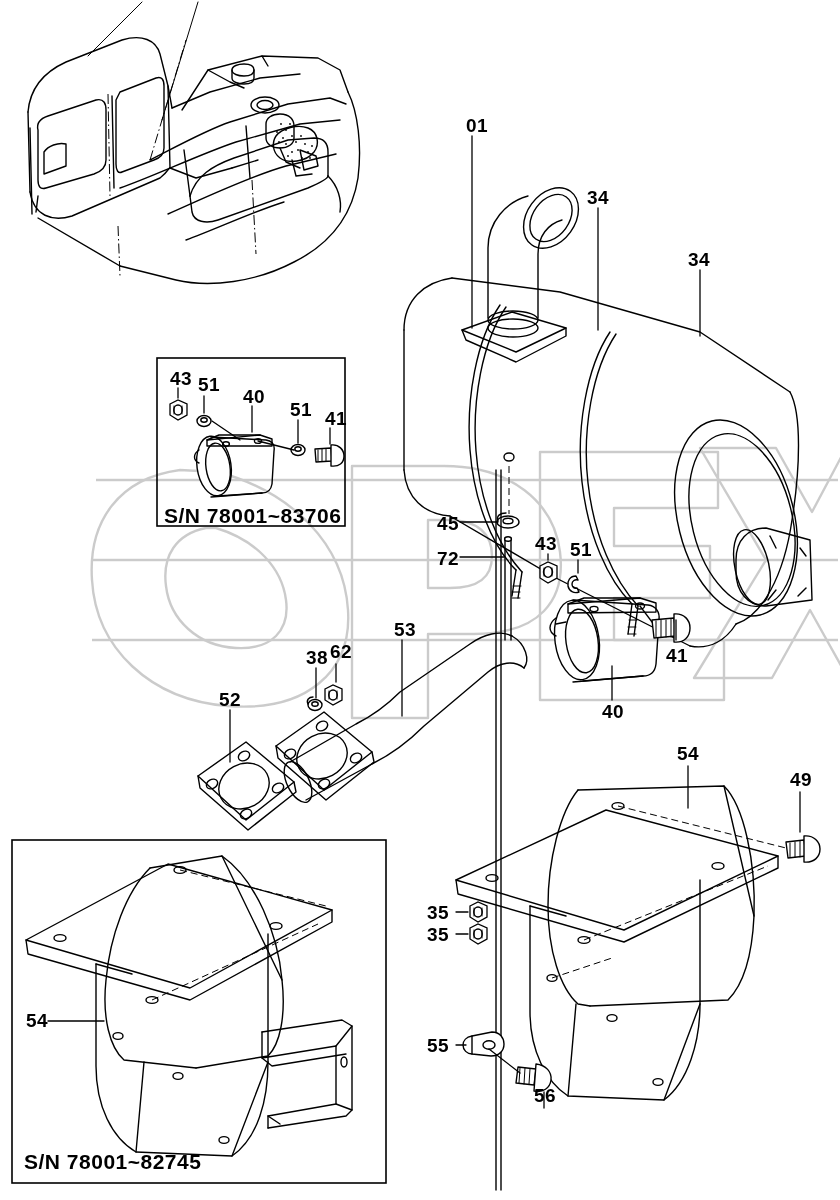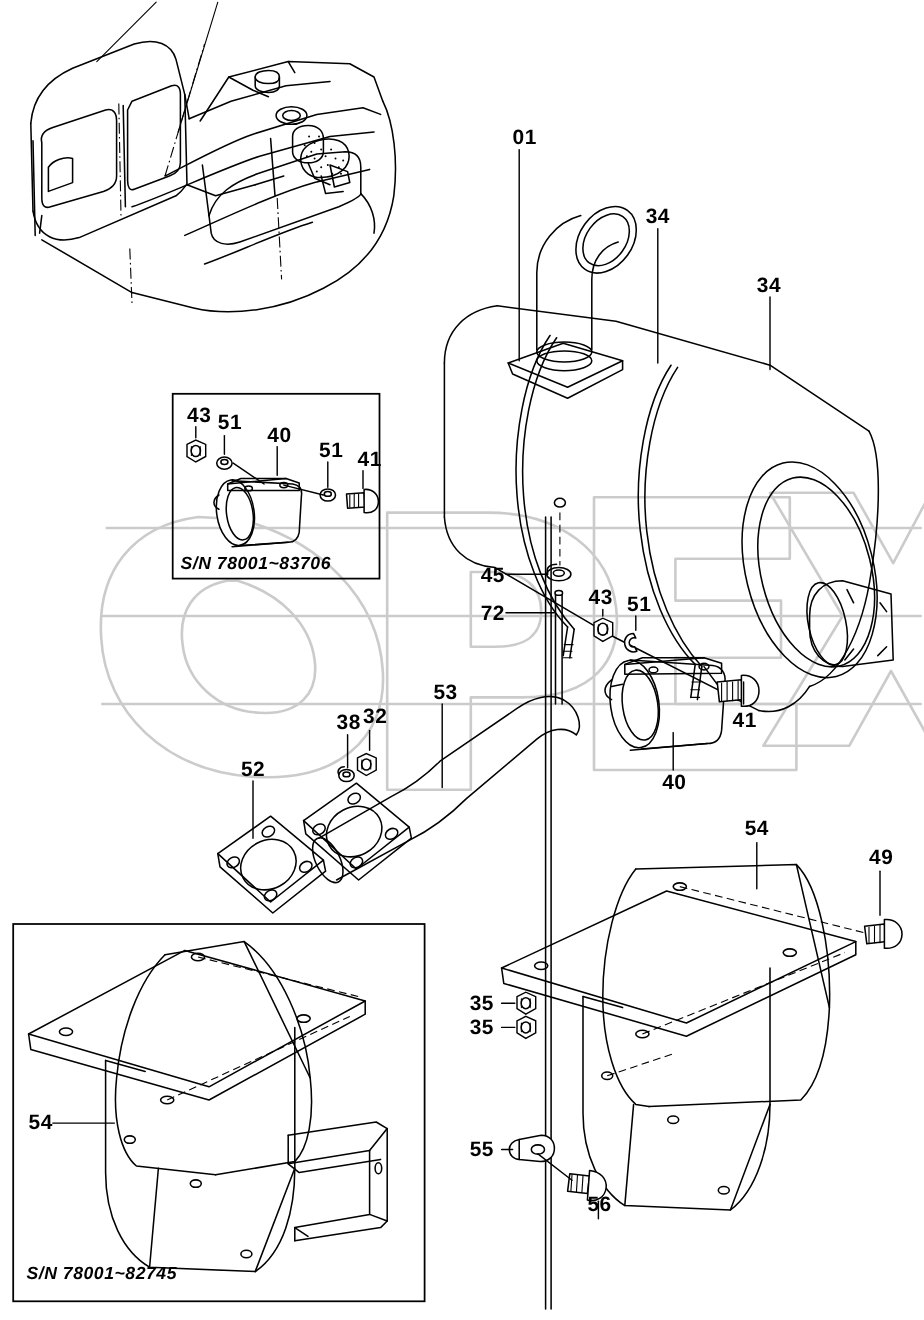--- a/index.html
+++ b/index.html
@@ -2,21 +2,21 @@
 <html><head>
 <meta charset="utf-8">
 <style>
   html,body{margin:0;padding:0;background:#fff;}
   body{width:840px;height:1200px;font-family:"Liberation Sans",sans-serif;overflow:hidden;}
   #page{position:relative;width:840px;height:1200px;background:#ffffff;}
   #page svg{position:absolute;left:0;top:0;}
   .lbl{position:absolute;font-family:"Liberation Sans",sans-serif;font-weight:700;
        font-size:19px;color:#000;letter-spacing:0.5px;line-height:1;white-space:nowrap;}
   .sn{position:absolute;font-family:"Liberation Sans",sans-serif;font-weight:700;
-      font-size:16px;color:#000;white-space:nowrap;letter-spacing:0.5px;font-style:italic;}
+      font-size:21px;color:#000;white-space:nowrap;letter-spacing:0.5px;}
 </style>
 </head>
 <body>
 
 <div id="page">
 
 <svg width="840" height="1200" viewBox="0 0 840 1200">
   <defs>
     <style>
       .s  { fill:none; stroke:#000; stroke-width:1.4; stroke-linejoin:round; stroke-linecap:round; }
@@ -481,21 +481,21 @@
 <div>
   <span class="lbl" style="left:570px;top:540px">51</span>
 </div>
 <div>
   <span class="lbl" style="left:394px;top:620px">53</span>
 </div>
 <div>
   <span class="lbl" style="left:306px;top:648px">38</span>
 </div>
 <div>
-  <span class="lbl" style="left:330px;top:642px">32</span>
+  <span class="lbl" style="left:330px;top:642px">62</span>
 </div>
 <div>
   <span class="lbl" style="left:219px;top:690px">52</span>
 </div>
 <div>
   <span class="lbl" style="left:602px;top:702px">40</span>
 </div>
 <div>
   <span class="lbl" style="left:666px;top:646px">41</span>
 </div>

